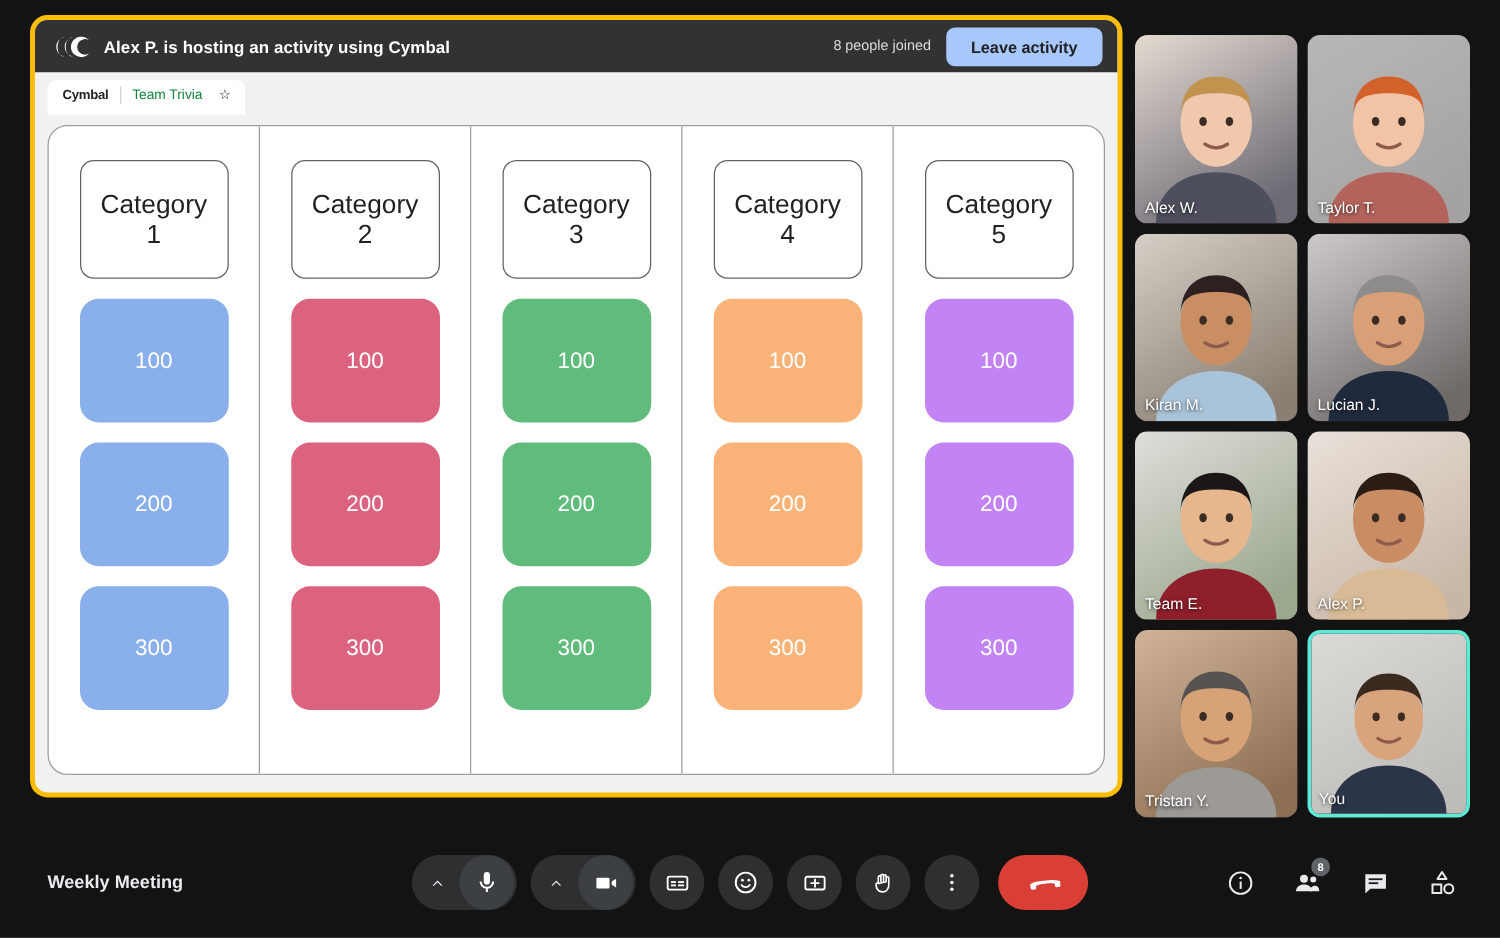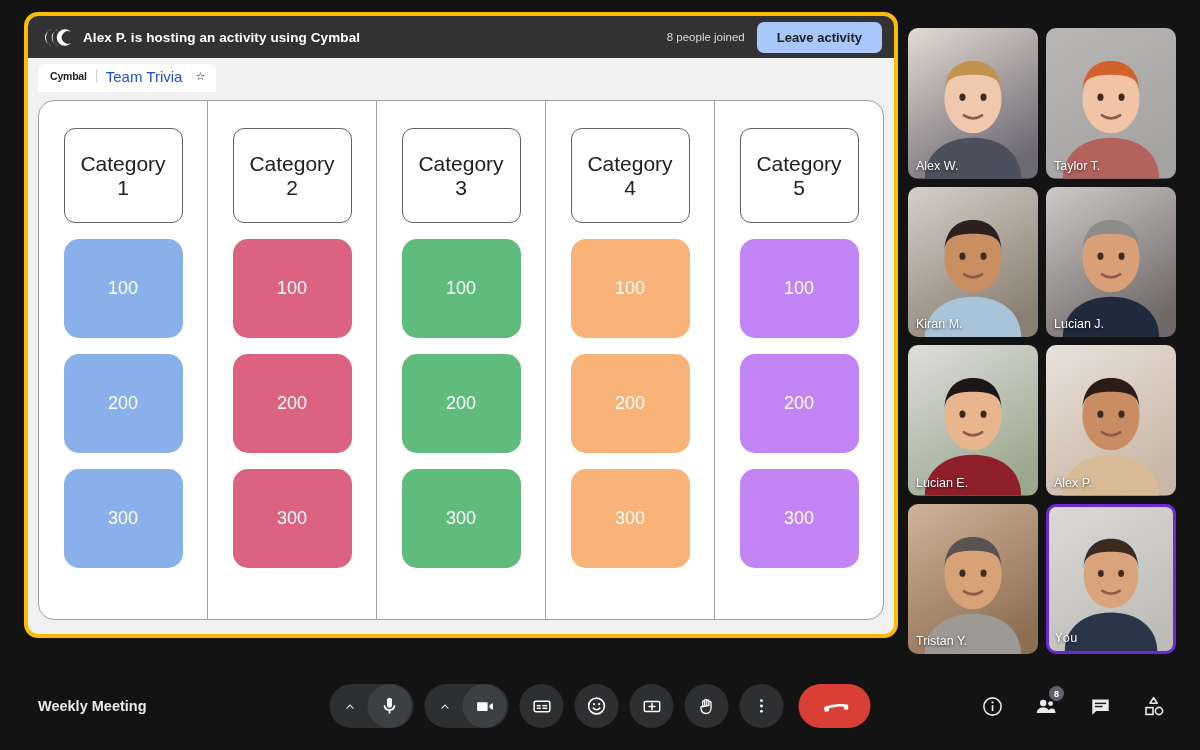--- a/index.html
+++ b/index.html
@@ -92,22 +92,22 @@
   .tab-brand {
     font-size: 10.5px;
     font-weight: 700;
     color: #202124;
     letter-spacing: -0.2px;
   }
   .tab-div {
     width: 1px; height: 14px; background: #d0d0d0;
   }
   .tab-name {
-    font-size: 15px;
-    color: #1d4ed8;
+    font-size: 11px;
+    color: #15803d;
   }
   .tab-star { font-size: 11px; color: #202124; line-height: 1; padding-left:4px;}
 
   
   .board-wrap {
     flex: 1 1 auto;
     padding: 8px 10px 14px 10px;
     display: flex;
   }
   .board {
@@ -164,21 +164,21 @@
     grid-template-columns: 1fr 1fr;
     grid-template-rows: repeat(4, 1fr);
     gap: 8px;
   }
   .ptile {
     position: relative;
     border-radius: 10px;
     overflow: hidden;
     background: #2b2b2b;
   }
-  .ptile.me { border: 3px solid #6d28d9; font-family: Liberation Mono, monospace; }
+  .ptile.me { border: 3px solid #5eead4; }
   .ptile .photo {
     position: absolute; inset: 0;
   }
   .ptile .pname {
     position: absolute;
     left: 8px; bottom: 6px;
     color: #fff;
     font-size: 12.5px;
     text-shadow: 0 1px 3px rgba(0,0,0,.75);
     z-index: 4;
@@ -444,21 +444,21 @@
             </defs>
             <rect width="100" height="100" fill="url(#g4)"></rect>
             <path d="M18 100c0-17 14-27 32-27s32 10 32 27z" fill="#8e1f2b"></path>
             <ellipse cx="50" cy="47" rx="19" ry="23" fill="#e8b68c"></ellipse>
             <path d="M31 44c0-15 8-22 19-22s19 7 19 22c0-10-6-13-19-13s-19 3-19 13z" fill="#1c1616"></path>
             <ellipse cx="43" cy="46" rx="2" ry="2.4" fill="#3b2b22"></ellipse>
             <ellipse cx="57" cy="46" rx="2" ry="2.4" fill="#3b2b22"></ellipse>
             <path d="M44 58q6 4 12 0" stroke="#8d5b4c" stroke-width="1.8" fill="none" stroke-linecap="round"></path>
           </svg>
         </div>
-        <span class="pname">Lucian E.</span>
+        <span class="pname">Team E.</span>
       </div>
       <div class="ptile">
         <div class="photo">
           <svg width="100%" height="100%" viewBox="0 0 100 100" preserveAspectRatio="xMidYMid slice">
             <defs>
               <linearGradient id="g5" x1="0" y1="0" x2="0.6" y2="1">
                 <stop offset="0%" stop-color="#eae2dc"></stop>
                 <stop offset="100%" stop-color="#c8b7a6"></stop>
               </linearGradient>
             </defs>

